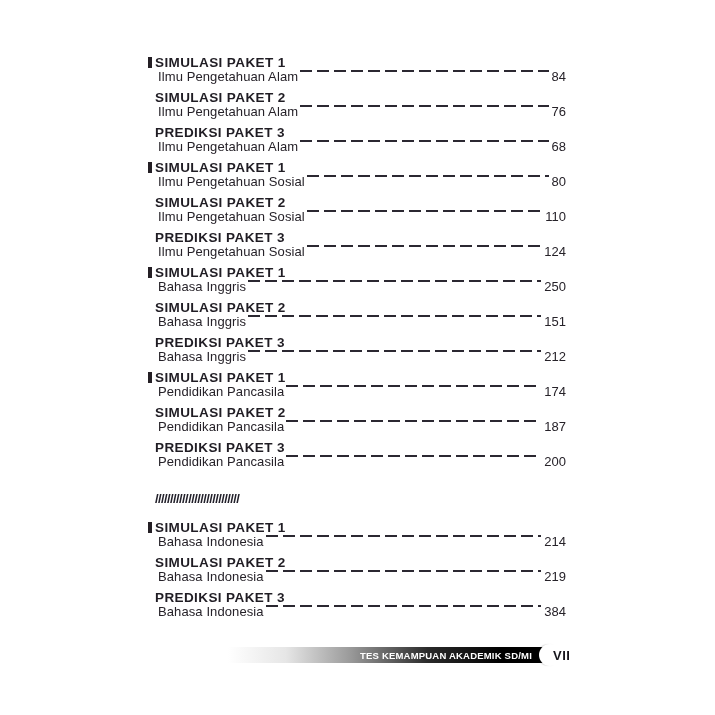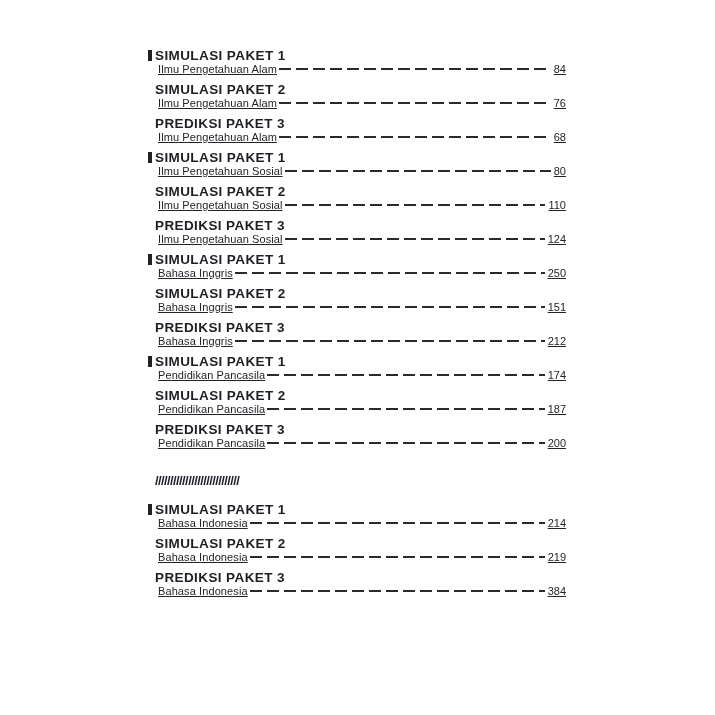--- a/index.html
+++ b/index.html
@@ -14,46 +14,45 @@
   .page {
     position: absolute; inset: 0;
     background: #ffffff;
   }
   .content {
     position: absolute;
     left: 155px; top: 48px;
     width: 411px;
   }
   
-  .toc-pair { margin-bottom: 6px; }
+  .toc-pair { margin-bottom: 6px; margin-top: 7px; }
   .toc-heading {
     position: relative;
     font-weight: bold;
     font-size: 13.5px;
     line-height: 15px;
     letter-spacing: 0.4px;
     color: #201d24;
     transform-origin: left center;
   }
   .marker {
     position: absolute;
     left: -7px; top: 2px;
     width: 4px; height: 11px;
     background: #241f25;
     display: none;
   }
   .toc-pair.has-marker .marker { display: block; }
   .toc-line {
     display: flex;
-    align-items: center;
-    font-size: 11px;
+    align-items: flex-start;
+    font-size: 13px;
     line-height: 13px;
     color: #262229;
     padding-left: 3px;
-    text-decoration: underline;
   }
   .subject { white-space: nowrap; font-weight: normal; letter-spacing: 0.1px; }
   .leader {
     flex: 1;
     height: 2px;
     margin: 0 3px 2px 2px;
     background-image: repeating-linear-gradient(to right, #2b2831 0px, #2b2831 12px, transparent 12px, transparent 17px);
     background-size: 17px 1.6px;
     background-position: left bottom;
     background-repeat: repeat-x;
@@ -306,13 +305,19 @@
     <div class="toc-line">
       <span class="subject">Bahasa Indonesia</span>
       <span class="leader"></span>
       <span class="pagenum">384</span>
     </div>
   </div>
 </section>
 
   </div>
 
+  <div class="footer">
+    <div class="footer-bar">
+      <span class="footer-label">TES KEMAMPUAN AKADEMIK SD/MI</span>
+    </div>
+    <div class="footer-page">VII</div>
+  </div>
 </div>
 
 </body></html>

